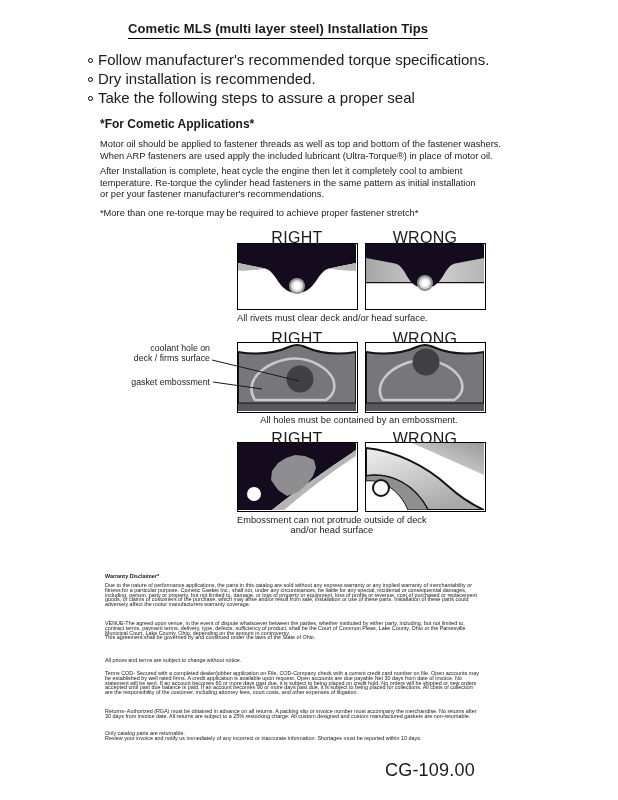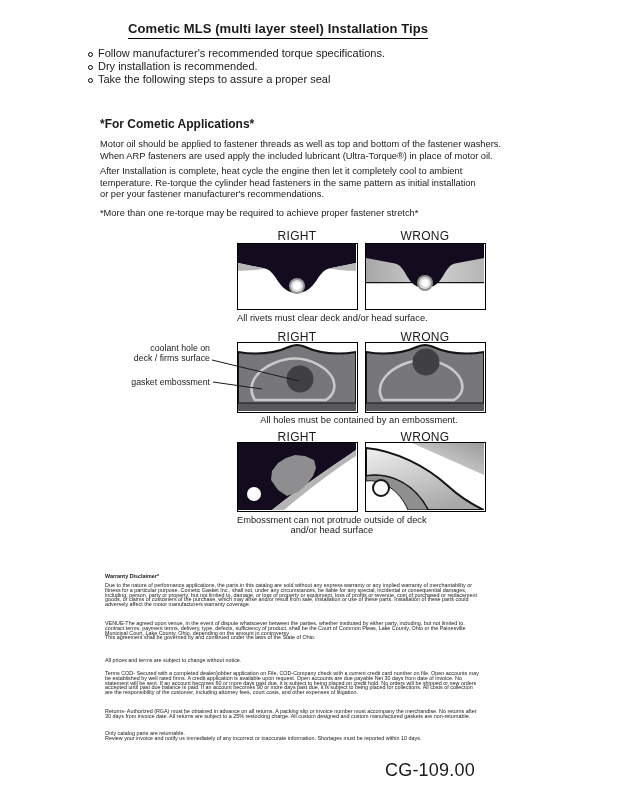--- a/index.html
+++ b/index.html
@@ -10,31 +10,31 @@
   html,body{background:#fff;}
   body{font-family:"Liberation Sans","DejaVu Sans",sans-serif; color:var(--ink);}
   .page{position:relative; width:618px; height:800px; background:#fff; overflow:hidden;}
 
   .abs{position:absolute;}
   .pre{white-space:pre-line;}
 
   .title{left:100px; top:21px; font-size:13px; font-weight:bold; border-bottom:1.5px solid #000; padding-bottom:2px; letter-spacing:.1px;margin-left:28px;}
 
   .bullets{left:88px; top:47px; list-style:none;}
-  .bullets li{position:relative; padding-left:10px; font-size:11px; line-height:13px;}
+  .bullets li{position:relative; padding-left:10px; font-size:15px; line-height:13px;margin-top:6px;}
   .bullets li::before{content:""; position:absolute; left:0; top:4.6px; width:3.2px; height:3.2px; border:0.9px solid #000; border-radius:50%;}
   .subbullets{left:114px; top:84px; list-style:none;}
   .subbullets li{position:relative; padding-left:8px; font-size:9.3px; line-height:11px;}
   .subbullets li::before{content:""; position:absolute; left:0; top:3.6px; width:3.6px; height:3.6px; background:#000; border-radius:50%;}
 
   .diesel-head{left:100px; top:117px; font-size:12px; font-weight:bold;}
   .body-para{left:100px; width:452px; font-size:9.3px; line-height:11.5px;}
   .p1{top:139px;} .p2{top:166px;} .note{top:208px;}
 
-  .dlabel{width:120px; text-align:center; font-size:12px; letter-spacing:.3px;}
+  .dlabel{width:120px; text-align:center; font-size:16px; letter-spacing:.3px;}
   .dbox{width:121px; height:67px; border:1.5px solid #000; background:#fff;}
   .dbox svg{display:block; width:118px; height:64px;}
   .dbox.tall{height:71px;} .dbox.tall svg{height:68px;}
   .dbox.r3{height:70px;} .dbox.r3 svg{height:67px;}
 
   .cap{font-size:9.3px; line-height:10.3px;text-align:center;}
   .cap1{left:237px; top:313px;}
   .cap2{left:230px; top:415px; width:258px; }
   .cap3{left:237px; top:515px;}
 

